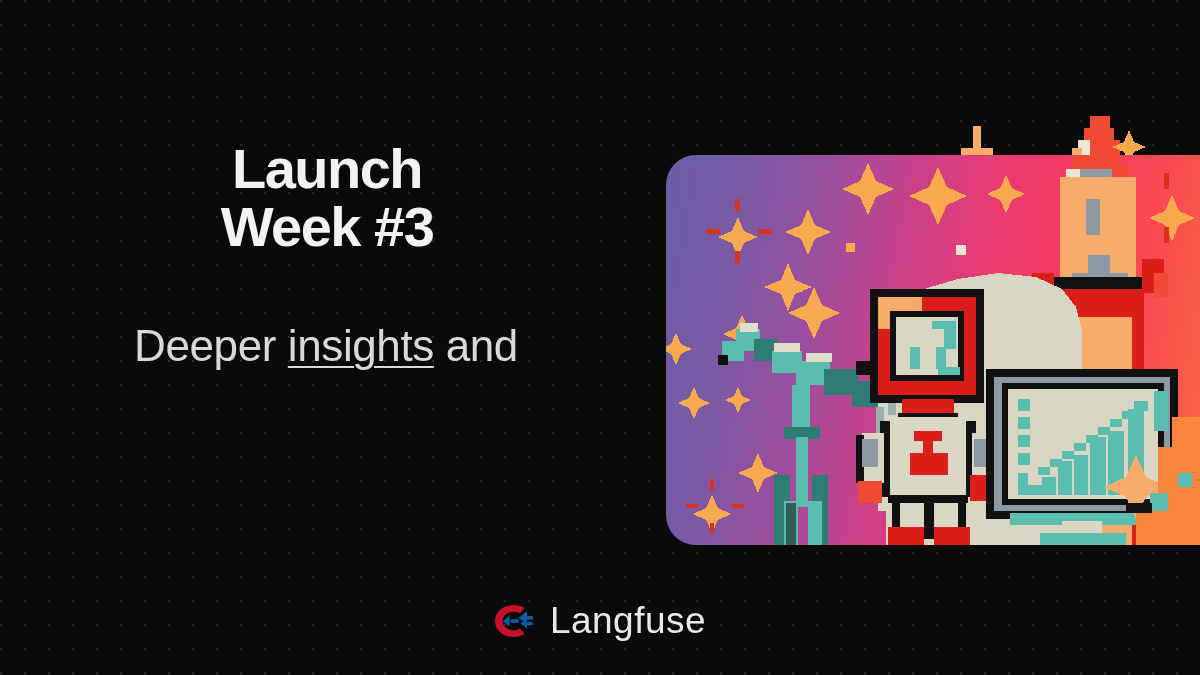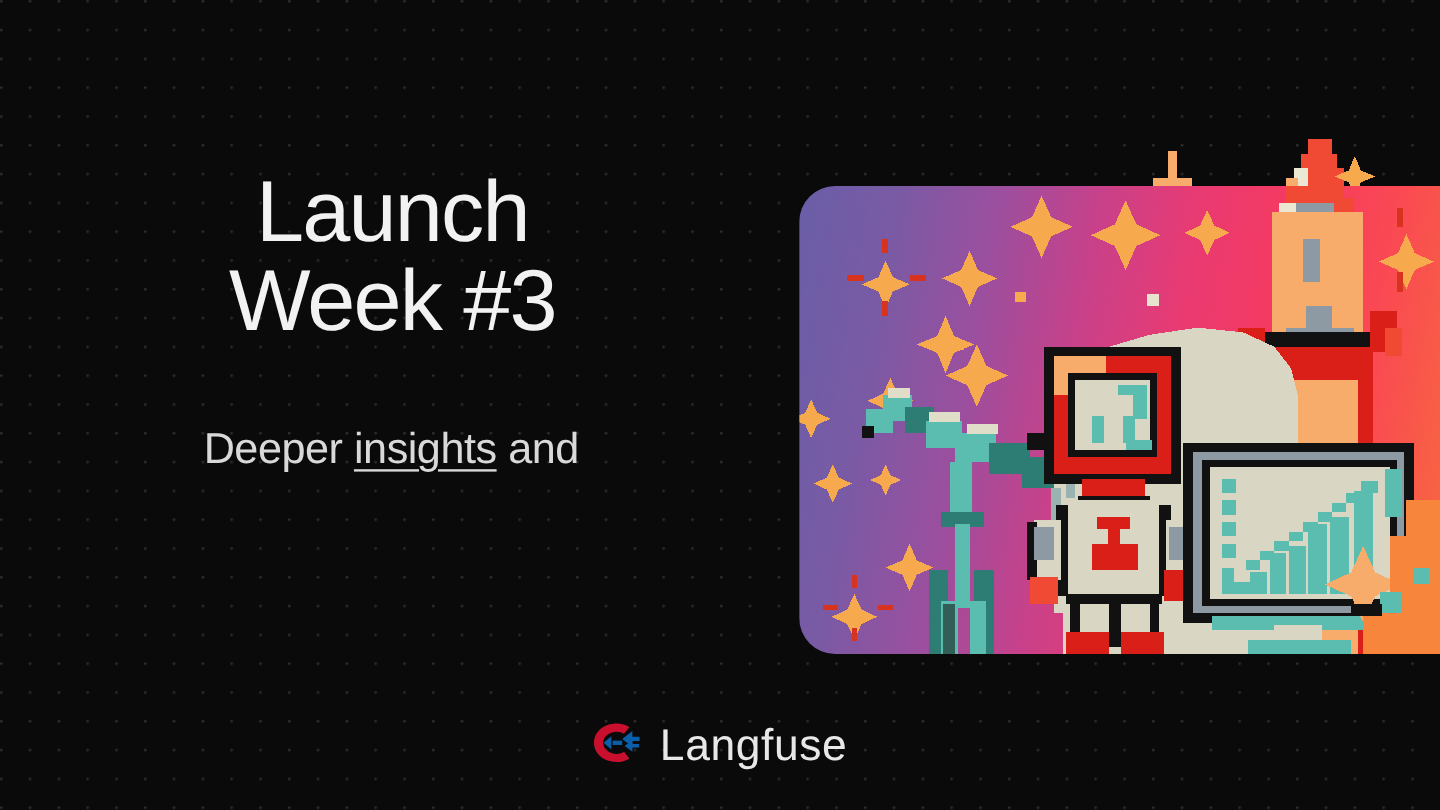--- a/index.html
+++ b/index.html
@@ -16,42 +16,42 @@
     background-position:0 0;
   }
 
   
   #copy {
     position:absolute; left:0; top:140px; width:640px;
     text-align:center;
   }
   #headline {
     color:#f2f2f2;
-    font-size:72px;
-    font-weight:400;
+    font-size:56px;
+    font-weight:700;
     line-height:1.03;
     letter-spacing:-1.5px;
     white-space:pre-line;
     padding-left:14px;
   }
   #subhead {
     margin-top:62px;
     color:#d9d9d9;
-    font-size:36px;
+    font-size:44px;
     font-weight:400;
     line-height:1.34;
     letter-spacing:-0.4px;
     padding-left:12px;
   }
   #subhead .u { text-decoration:underline; text-underline-offset:5px; text-decoration-thickness:2px; }
 
   
   #logo-lockup {
     position:absolute; left:0; top:602px; width:1200px;
-    display:flex; align-items:flex-start; justify-content:center; gap:16px;
+    display:flex; align-items:center; justify-content:center; gap:16px;
   }
   #logo-mark { width:40px; height:34px; display:block; }
   #logo-word {
     color:#e8e8e8; font-size:37px; font-weight:500;
     letter-spacing:0.5px; line-height:1;
   }
 
   
   #hero-wrap {
     position:absolute; left:666px; top:108px;

